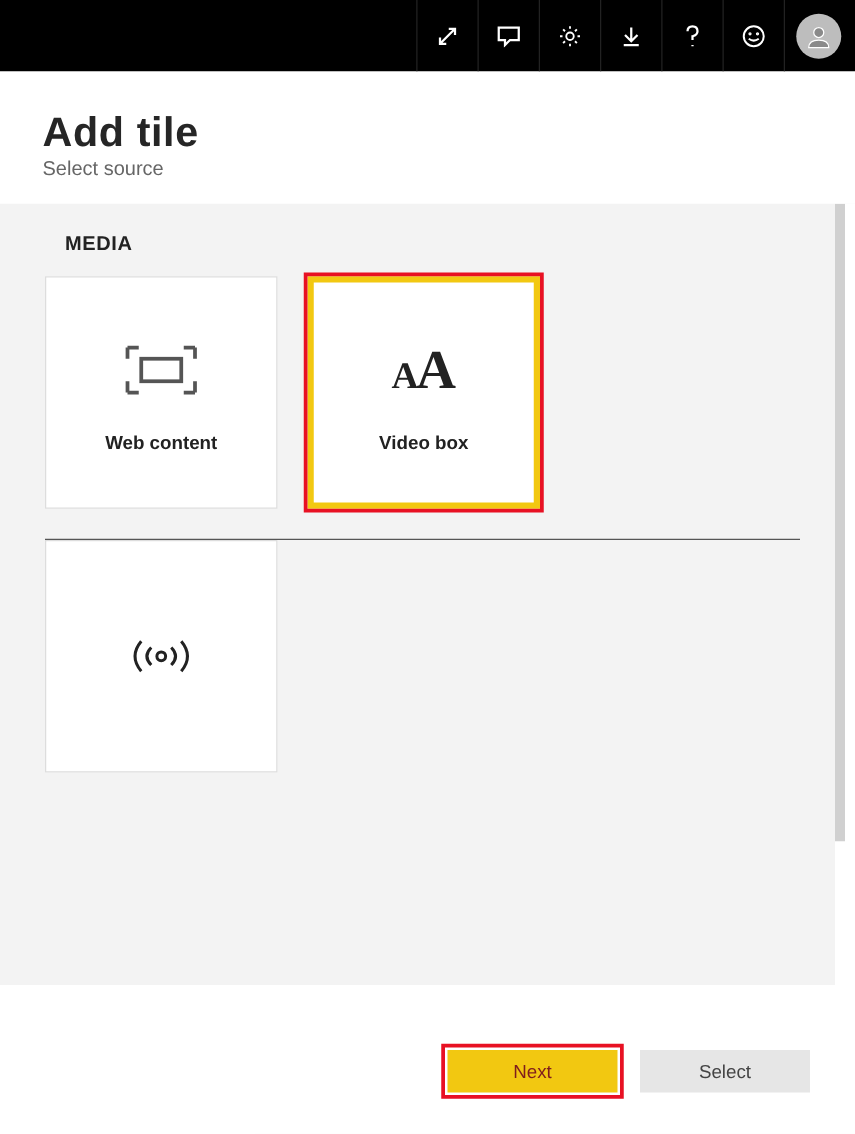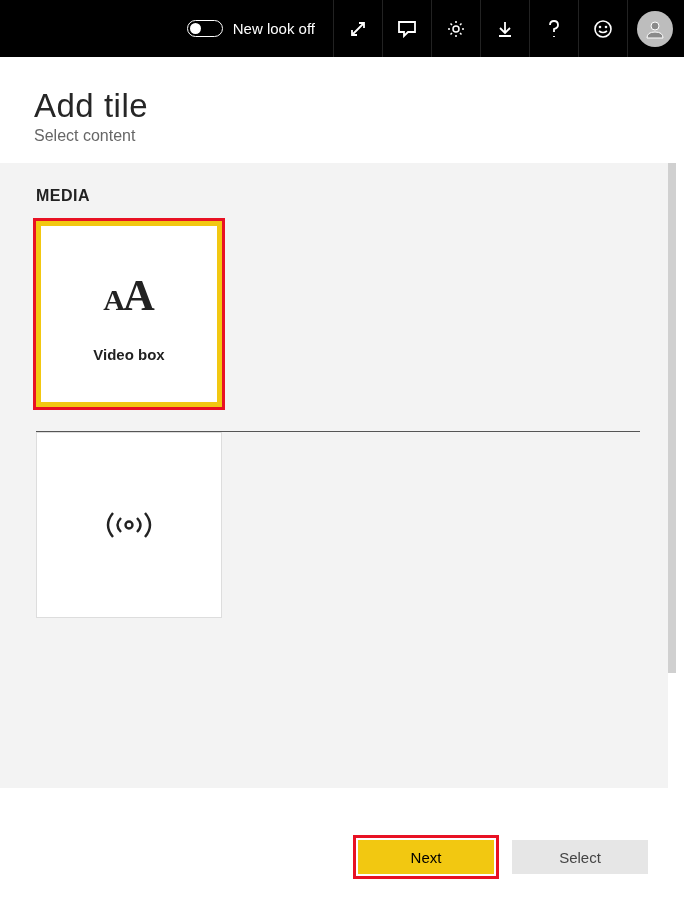--- a/index.html
+++ b/index.html
@@ -63,21 +63,21 @@
     align-items: center;
     justify-content: center;
     margin-left: 6px;
   }
   .avatar svg { fill: #8a8a8a; }
   .header {
     padding: 30px 34px 18px 34px;
   }
   .header h1 {
     font-size: 33px;
-    font-weight: 400;
+    font-weight: 700;
     color: #262626;
     letter-spacing: 0.5px;
   }
   .header .subtitle {
     font-size: 16px;
     color: #666;
     margin-top: 2px;
     font-weight: 300;
   }
   .content-area {
@@ -86,20 +86,21 @@
     overflow: hidden;
     position: relative;
     border-right: 8px solid #fff;
   }
   .section-label {
     font-size: 16px;
     font-weight: 600;
     letter-spacing: 0.5px;
     color: #222;
     padding: 24px 0 16px 36px;
+    margin-left: 16px;
   }
   .tile-grid {
     display: flex;
     flex-wrap: wrap;
     gap: 24px;
     padding: 0 36px;
   }
   .tile {
     width: 186px;
     height: 186px;
@@ -166,21 +167,21 @@
     font-size: 15px;
     font-family: inherit;
     border: none;
     cursor: pointer;
     display: flex;
     align-items: center;
     justify-content: center;
   }
   .btn-next {
     background: #f2c811;
-    color: #000000;
+    color: #7f1d1d;
     outline: 3px solid #e81123;
     outline-offset: 2px;
     text-align: center;
   }
   .btn-cancel {
     background: #e6e6e6;
     color: #444;
   }
   .text-aa {
     font-family: "Times New Roman", serif;
@@ -189,26 +190,20 @@
     display: flex;
     align-items: baseline;
   }
   .text-aa .big { font-size: 30px; }
   .text-aa .bigger { font-size: 44px; margin-left: -2px; }
 </style>
 </head>
 <body>
 
 <div class="topbar">
-  <div class="new-look-toggle">
-    <div class="toggle-pill">
-      <div class="toggle-knob"></div>
-    </div>
-    <span>New look off</span>
-  </div>
   <div class="topbar-btn">
     <svg width="18" height="18" viewBox="0 0 18 18" stroke-width="1.8">
         <path d="M3 15 L15 3 M10 3 L15 3 L15 8 M3 10 L3 15 L8 15"></path>
       </svg>
   </div>
   <div class="topbar-btn">
     <svg width="20" height="18" viewBox="0 0 20 18" stroke-width="1.8">
         <path d="M2 2 L18 2 L18 12 L11 12 L7 16 L7 12 L2 12 Z"></path>
       </svg>
   </div>
@@ -241,29 +236,41 @@
       <svg width="22" height="22" viewBox="0 0 22 22">
           <circle cx="11" cy="8" r="4"></circle>
           <path d="M3 20 Q3 14 11 14 Q19 14 19 20 Z"></path>
         </svg>
     </div>
   </div>
 </div>
 
 <div class="header">
   <h1>Add tile</h1>
-  <div class="subtitle">Select content</div>
+  <div class="subtitle">Select source</div>
 </div>
 
 <div class="content-area">
 
   <div class="section-label">MEDIA</div>
 
   <div class="tile-grid">
 
+    <div class="tile">
+      <div class="tile-icon">
+        <svg width="60" height="42" viewBox="0 0 60 42" stroke="#555" fill="none" stroke-width="3">
+          <path d="M3 3 L12 3 M3 3 L3 12"></path>
+          <path d="M57 3 L48 3 M57 3 L57 12"></path>
+          <path d="M3 39 L12 39 M3 39 L3 30"></path>
+          <path d="M57 39 L48 39 M57 39 L57 30"></path>
+          <rect x="14" y="12" width="32" height="18"></rect>
+        </svg>
+      </div>
+      <div class="tile-label">Web content</div>
+    </div>
 
 
     <div class="tile selected">
       <div class="tile-icon">
         <div class="text-aa">
             <span class="big">A</span>
             <span class="bigger">A</span>
           </div>
       </div>
       <div class="tile-label">Video box</div>

